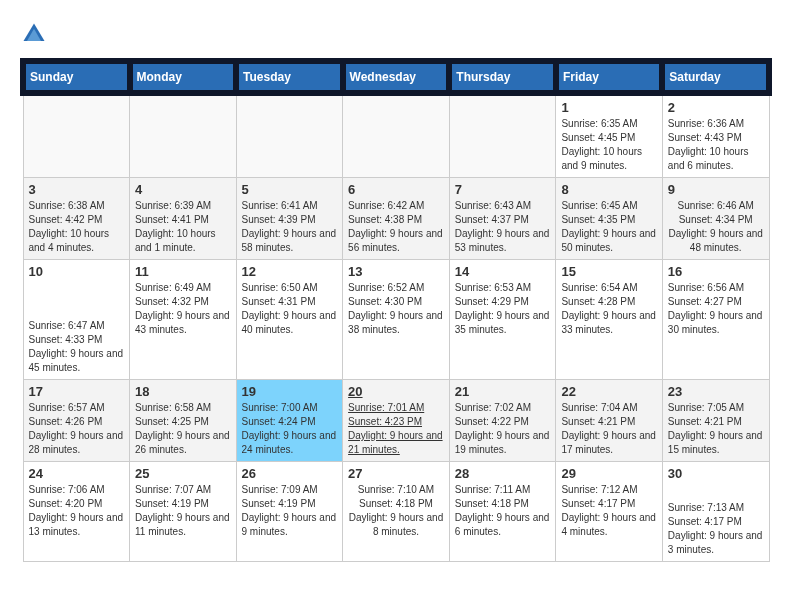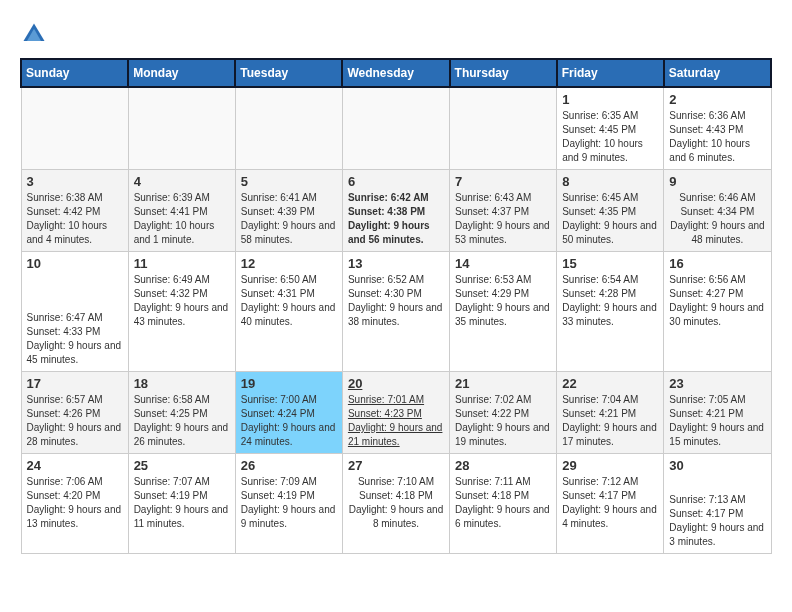--- a/index.html
+++ b/index.html
@@ -49,21 +49,21 @@
       width: 100%;
       border-collapse: collapse;
       font-size: 11px;
     }
     .calendar th {
       background: #2a6db5;
       color: #fff;
       padding: 6px 4px;
       text-align: left;
       font-size: 12px;
-      border: 2px solid #0f172a;
+      border: 6px solid #0f172a;
     }
     .calendar td {
       border: 1px solid #ccc;
       vertical-align: top;
       padding: 4px 5px;
       width: 107px;
       min-height: 80px;
       color: #333;
       background: #fff;
     }
@@ -151,21 +151,21 @@
 Daylight: 10 hours and 1 minute.</div>
         </td>
         <td style="background: rgb(243, 243, 243);">
           <span class="day-number">5</span>
           <div class="day-info" style="white-space: pre-line;">Sunrise: 6:41 AM
 Sunset: 4:39 PM
 Daylight: 9 hours and 58 minutes.</div>
         </td>
         <td style="background: rgb(243, 243, 243);">
           <span class="day-number">6</span>
-          <div class="day-info" style="white-space: pre-line; font-weight: bold;">Sunrise: 6:42 AM
+          <div class="day-info" style="white-space: pre-line;">Sunrise: 6:42 AM
 Sunset: 4:38 PM
 Daylight: 9 hours and 56 minutes.</div>
         </td>
         <td style="background: rgb(243, 243, 243);">
           <span class="day-number">7</span>
           <div class="day-info" style="white-space: pre-line;">Sunrise: 6:43 AM
 Sunset: 4:37 PM
 Daylight: 9 hours and 53 minutes.</div>
         </td>
         <td style="background: rgb(243, 243, 243);">

